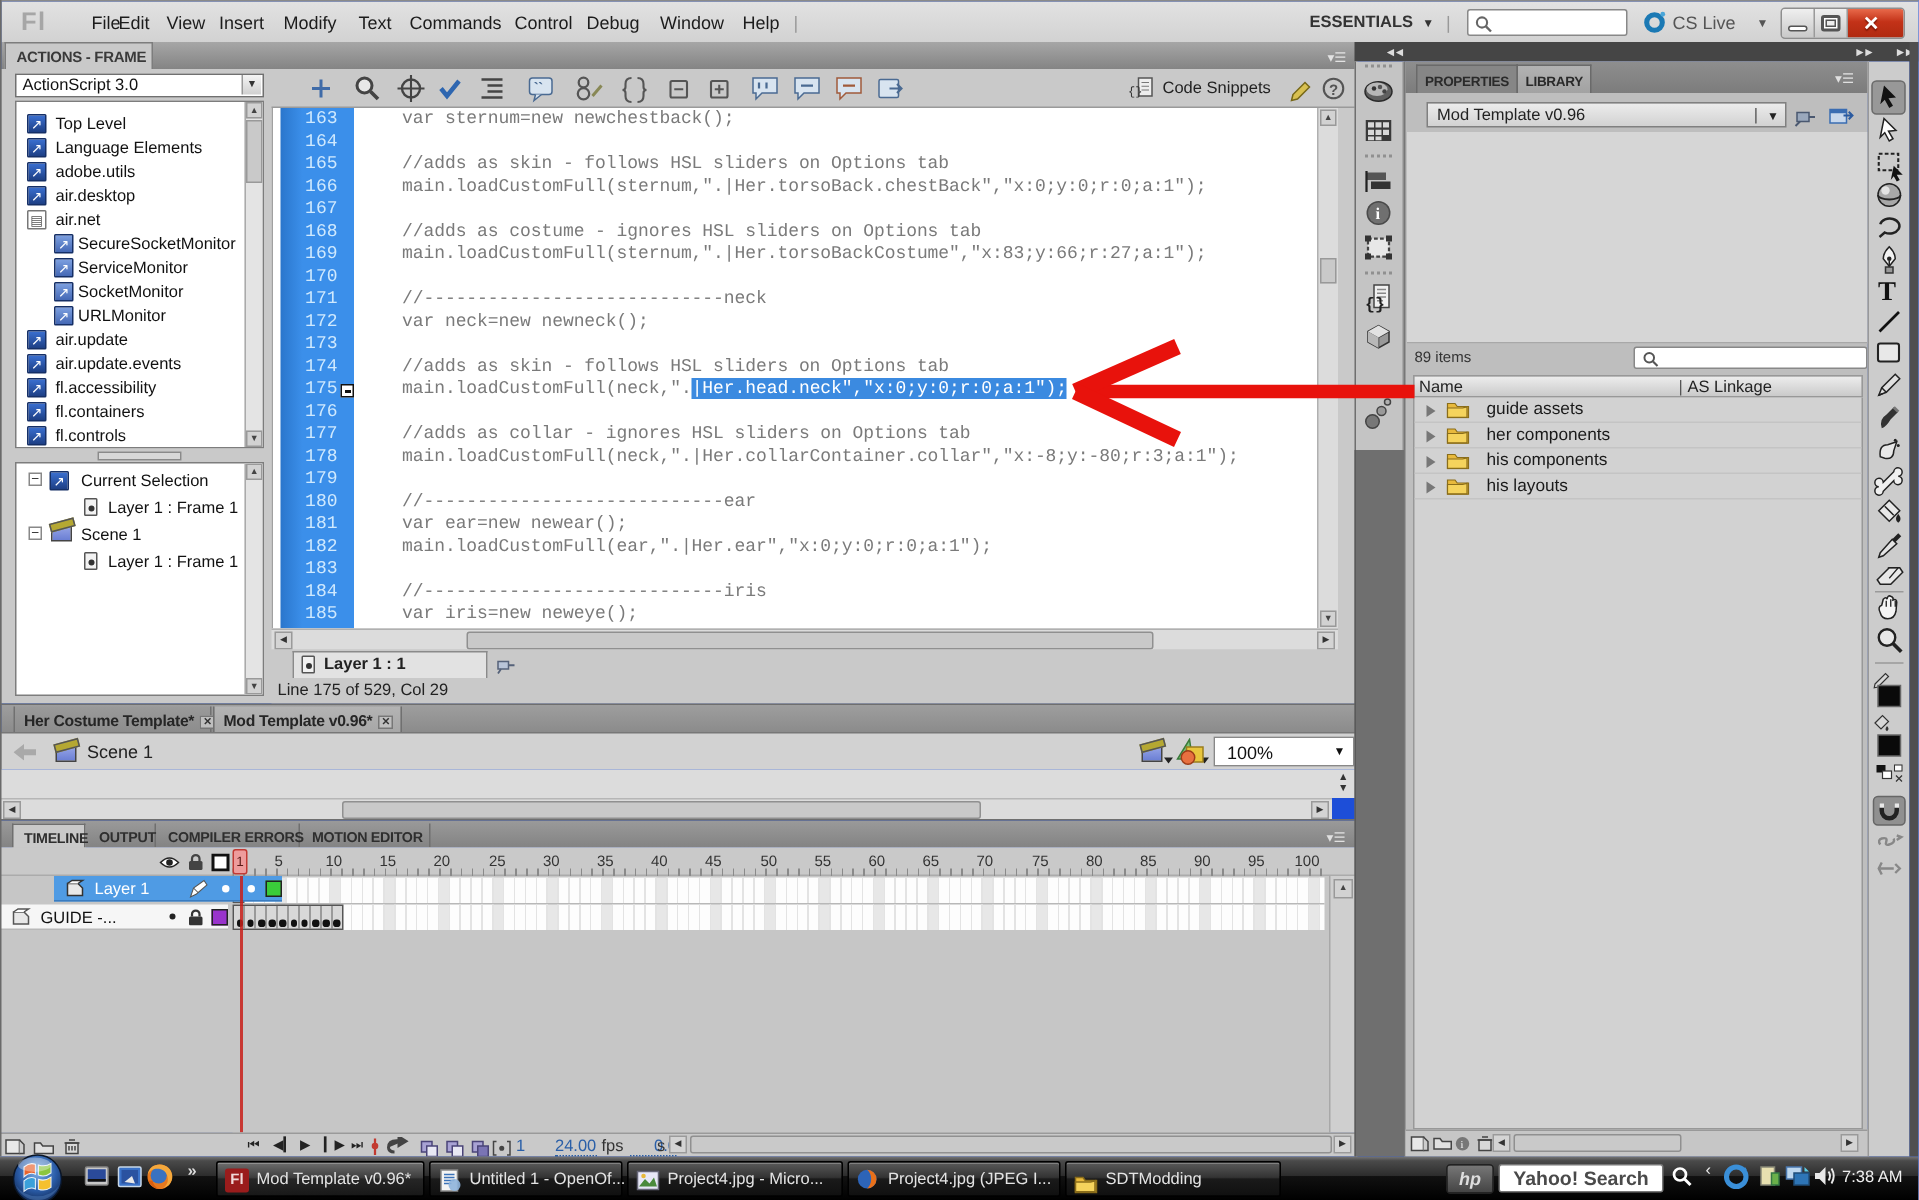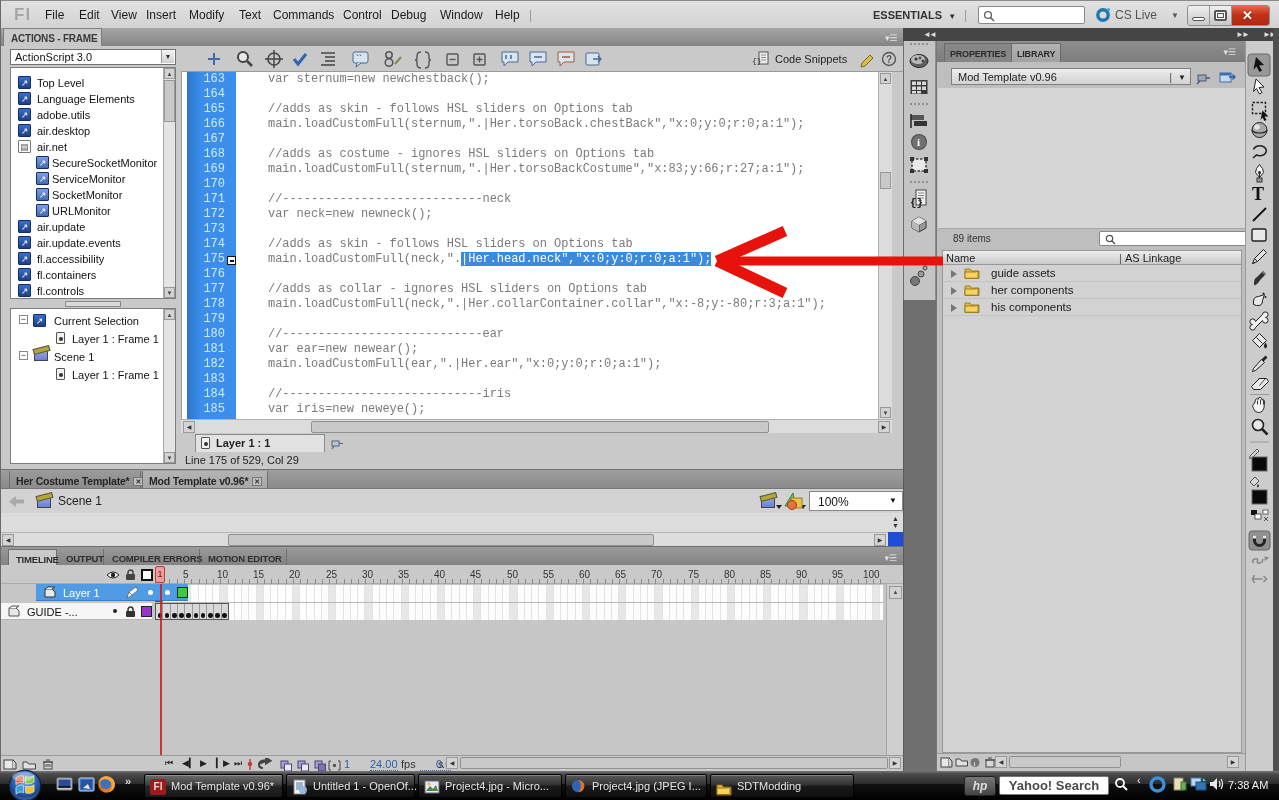--- a/index.html
+++ b/index.html
@@ -93,21 +93,21 @@
 #tlvscroll{position:absolute;left:886px;top:19px;width:18px;height:171px;background:#CFCFCF;border-left:1px solid #a8a8a8;}
 #playhead{position:absolute;left:155px;top:1px;width:10px;height:17px;background:#EE9C9C;border:1px solid #C23A34;border-radius:2px;font-size:9px;color:#5a1a16;text-align:center;line-height:15px;}
 #phline{position:absolute;left:160px;top:19px;width:1.5px;height:171px;background:rgba(200,30,25,0.85);}
 .tli{position:absolute;top:2px;font-size:11px;color:#222;}
 .kdot{display:inline-block;width:4.5px;height:4.5px;background:#111;border-radius:50%;margin-left:2.7px;vertical-align:top;}
 
 #libtabs{position:absolute;left:0;top:0;width:309px;height:21px;background:linear-gradient(#8E8E8E,#7C7C7C);}
 .ltb{position:absolute;top:2px;height:19px;font-size:9px;font-weight:bold;color:#2a2a2a;padding:5px 5px 0 5px;letter-spacing:-0.2px;white-space:nowrap;}
 #libcombo{position:absolute;left:14px;top:27px;width:240px;height:17px;background:linear-gradient(#ECECEC,#D2D2D2);border:1px solid #808080;font-size:11px;color:#222;padding:2px 0 0 6px;}
 #libprev{position:absolute;left:1px;top:47px;width:307px;height:141px;background:#D6D6D6;border-bottom:1px solid #a8a8a8;}
-#libitems{position:absolute;left:12px;top:188px;width:309px;height:21px;}
+#libitems{position:absolute;left:2px;top:188px;width:309px;height:21px;}
 #libsearch{position:absolute;left:150px;top:2px;width:156px;height:15px;background:#fff;border:1px solid #888;border-radius:2px;}
 #libhdr{position:absolute;left:5px;top:209px;width:300px;height:15px;background:linear-gradient(#EDEDED,#CACACA);border:1px solid #989898;font-size:11px;color:#222;}
 #librows{position:absolute;left:5px;top:224px;width:300px;height:488px;background:#D2D2D2;border:1px solid #989898;border-top:none;}
 .lrow{position:relative;height:17px;border-bottom:1px solid #C4C4C4;font-size:11.5px;color:#1a1a1a;}
 .lrow .arr{position:absolute;left:8px;top:5px;width:0;height:0;border-left:6px solid #777;border-top:4px solid transparent;border-bottom:4px solid transparent;}
 .folder{position:absolute;left:21px;top:2px;width:16px;height:12px;}
 .lrow .lbl{position:absolute;left:48px;top:2px;}
 #libbottom{position:absolute;left:0;top:712px;width:309px;height:18px;background:#C6C6C6;border-top:1px solid #999;}
 
 .tbtn{position:absolute;top:3px;height:24px;border-radius:2px;border:1px solid #000;background:linear-gradient(#5A5A5A,#333 45%,#1A1A1A 50%,#101010);box-shadow:inset 0 1px 0 rgba(255,255,255,0.25);color:#E4E4E4;font-size:11px;}
@@ -120,21 +120,21 @@
 #dockstrip2{left:903px;top:300px;width:33px;height:471px;background:#6F6F6F;border-left:1px solid #5a5a5a;}
 #library{left:936px;top:41px;width:309px;height:730px;background:#BEBEBE;border-left:1px solid #777;}
 #tools{left:1245px;top:41px;width:28px;height:730px;background:#CCCCCC;border-left:1px solid #999;}
 #rightedge{left:1273px;top:28px;width:6px;height:743px;background:#4F4F4F;}
 
 #taskbar{left:0;top:771px;width:1279px;height:29px;background:linear-gradient(#777 0%,#4a4a4a 10%,#2c2c2c 45%,#111 46%,#000 100%);}
 </style></head><body>
 <div id="app">
   <div id="menubar" class="abs">
     <div id="fllogo">Fl</div>
-    <div class="mi" style="left:44px;text-align:center;">File</div>
+    <div class="mi" style="left:60px;text-align:center;">File</div>
     <div class="mi" style="left:78px;">Edit</div>
     <div class="mi" style="left:110px;">View</div>
     <div class="mi" style="left:145px;">Insert</div>
     <div class="mi" style="left:188px;">Modify</div>
     <div class="mi" style="left:238px;">Text</div>
     <div class="mi" style="left:272px;">Commands</div>
     <div class="mi" style="left:342px;">Control</div>
     <div class="mi" style="left:390px;">Debug</div>
     <div class="mi" style="left:439px;">Window</div>
     <div class="mi" style="left:494px;">Help</div>
@@ -672,20 +672,28 @@
           </svg>
           <span class="lbl">her components</span>
         </div>
       <div class="lrow">
           <span class="arr"></span>
           <svg class="folder" viewBox="0 0 16 12">
             <path d="M1 2 h5 l1.5 2 H15 v7.5 H1 z" fill="#E8B93C" stroke="#8a6d1a" stroke-width="0.8"></path>
             <path d="M1 5 h10 l3-0.8 v7 H1 z" fill="#F5D35C" stroke="#8a6d1a" stroke-width="0.8"></path>
           </svg>
           <span class="lbl">his components</span>
+        </div>
+      <div class="lrow">
+          <span class="arr"></span>
+          <svg class="folder" viewBox="0 0 16 12">
+            <path d="M1 2 h5 l1.5 2 H15 v7.5 H1 z" fill="#E8B93C" stroke="#8a6d1a" stroke-width="0.8"></path>
+            <path d="M1 5 h10 l3-0.8 v7 H1 z" fill="#F5D35C" stroke="#8a6d1a" stroke-width="0.8"></path>
+          </svg>
+          <span class="lbl">his layouts</span>
         </div>
     </div>
     <div id="libbottom">
       <svg style="position:absolute;left:3px;top:2px;" width="58" height="13" viewBox="0 0 58 13">
         <g>
             <rect x="1" y="2" width="8" height="9" fill="#E8E8E8" stroke="#444"></rect>
             <path d="M9 2 l3 3 v6 h-3" fill="#ccc" stroke="#444"></path>
           </g>
         <g>
             <path d="M16 3 h4 l1.5 2 h6 v5 h-11.5 z" fill="#E0E0E0" stroke="#444"></path>

